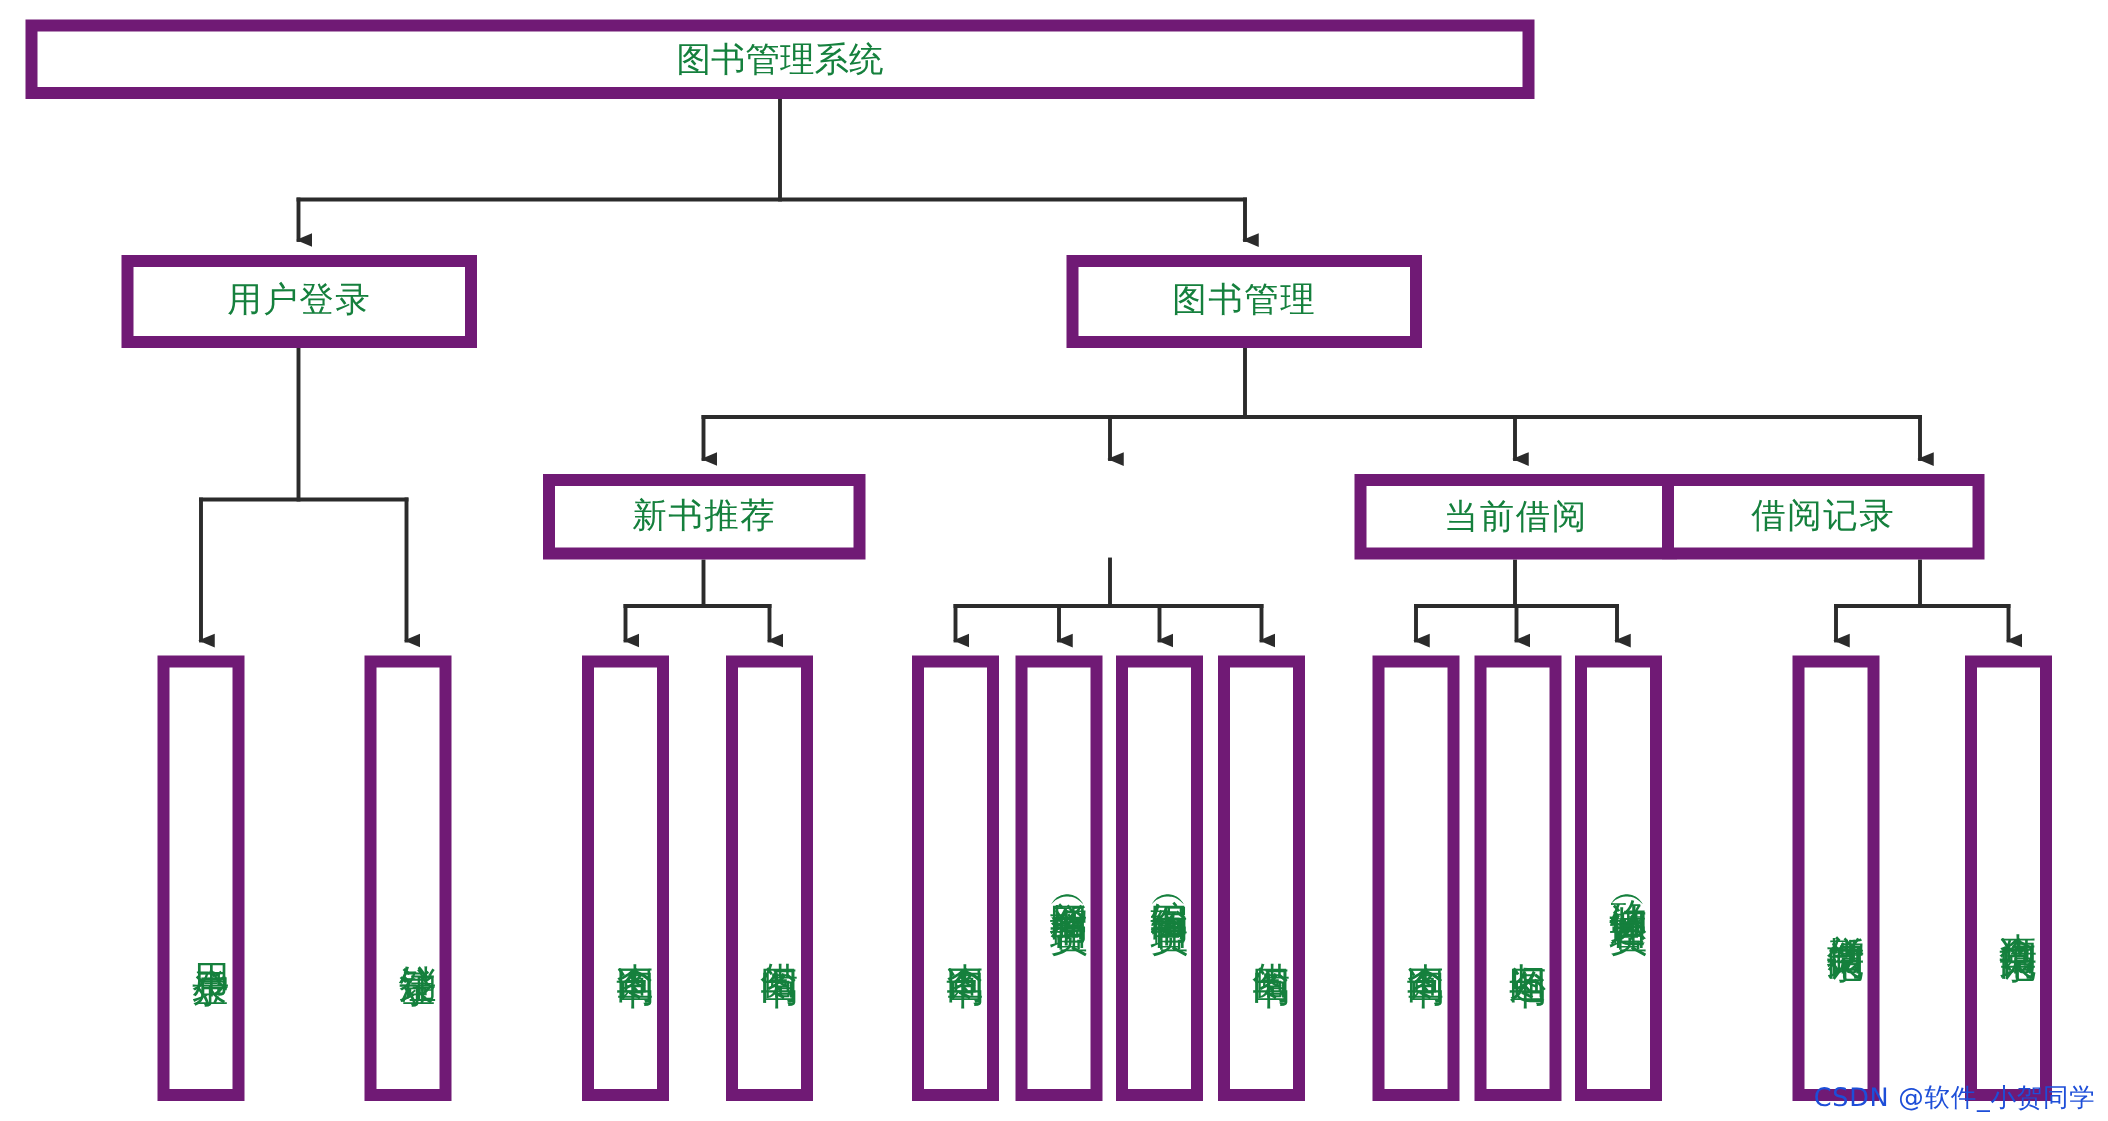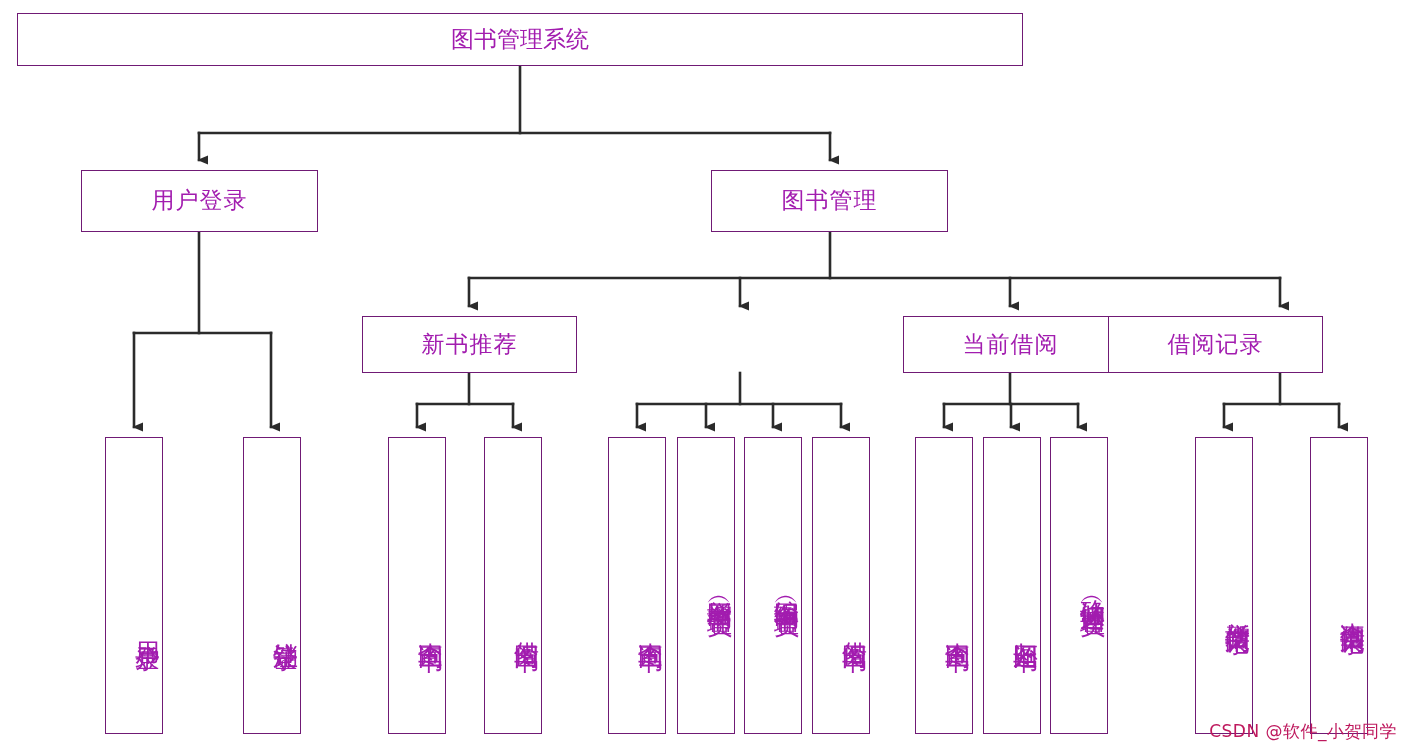--- a/index.html
+++ b/index.html
@@ -19,26 +19,26 @@
     position: absolute;
     left: 0;
     top: 0;
     width: 1405px;
     height: 747px;
     pointer-events: none;
   }
   .node {
     position: absolute;
     box-sizing: border-box;
-    border: 1px solid #701a75;
+    border: 8px solid #701a75;
     background: #ffffff;
     display: flex;
     align-items: center;
     justify-content: center;
-    color: #a21caf;
+    color: #15803d;
   }
   .node.horiz {
     font-size: 23px;
     letter-spacing: 1px;
     line-height: 1.2;
   }
   .node.root {
     font-size: 23px;
   }
   .node.vert {
@@ -57,21 +57,21 @@
   .vtext {
     writing-mode: vertical-rl;
     text-orientation: upright;
     display: block;
   }
   .watermark {
     position: absolute;
     right: 8px;
     bottom: 4px;
     font-size: 17px;
-    color: #be185d;
+    color: #1d4ed8;
     letter-spacing: 0.5px;
     white-space: nowrap;
   }
 </style>
 </head>
 <body>
 
 <div id="canvas">
 
   <svg id="wires" viewBox="0 0 1405 747" xmlns="http://www.w3.org/2000/svg">

